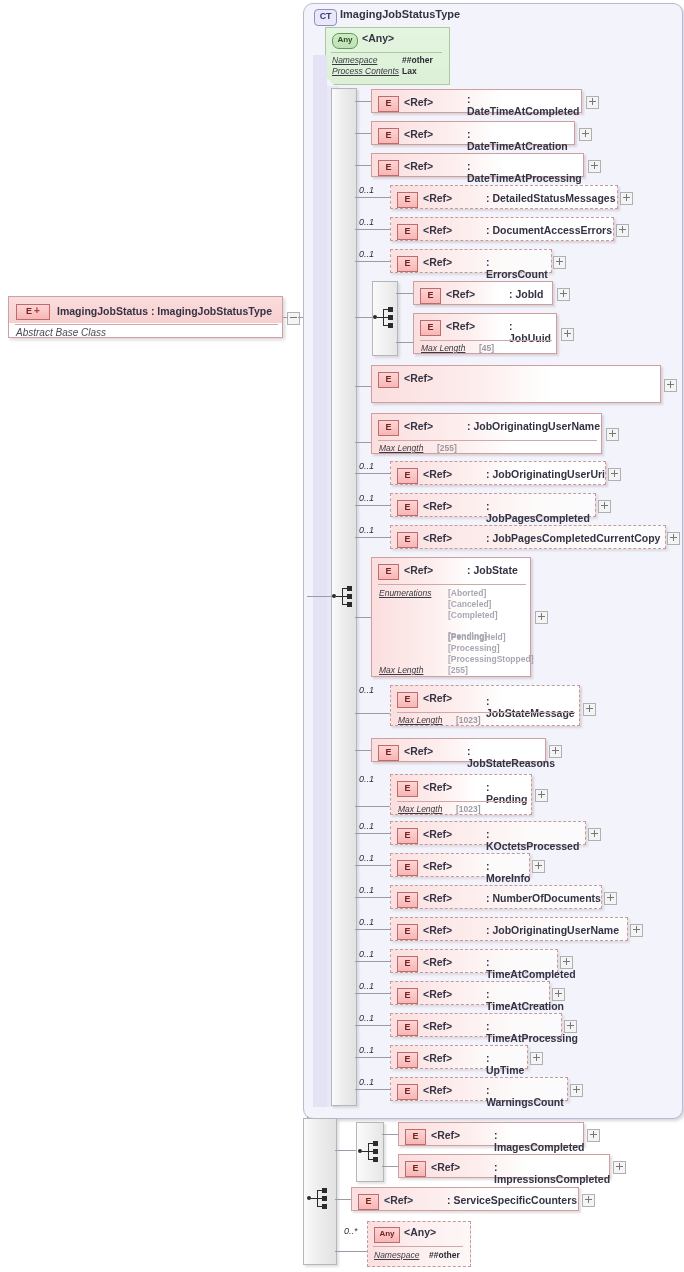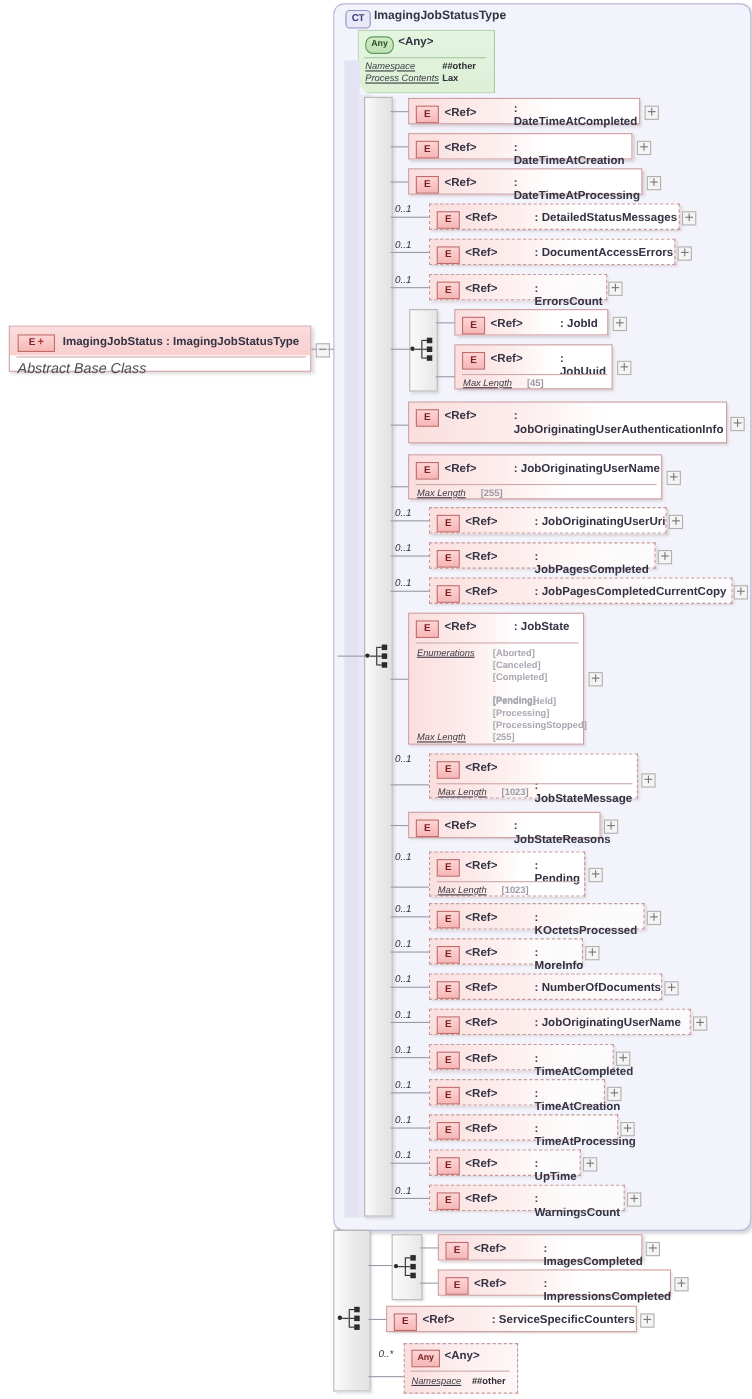--- a/index.html
+++ b/index.html
@@ -103,21 +103,21 @@
 
   
   .rootbox{
     position:absolute;border:1px solid #cfa0a0;background:#ffffff;
     box-shadow:2px 2px 3px rgba(150,140,145,.33);
   }
   .rootbox .fill{
     position:absolute;left:0;top:0;right:0;height:26px;
     background:linear-gradient(to bottom,#fbdcdc,#f8cfcf);
   }
-  .root-sub{position:absolute;font-size:13px;font-style:italic;color:#4a4a52;}
+  .root-sub{position:absolute;font-size:10px;font-style:italic;color:#4a4a52;}
 
   
   .anybox{
     position:absolute;box-sizing:border-box;
   }
   .anybox .shape{
     position:absolute;left:0;top:0;width:100%;height:100%;
     background:linear-gradient(to bottom,#e4f5e0,#dcf0d6);
     border:1px solid #a9c9a4;
     clip-path:polygon(0 0,100% 0,100% 100%,9px 100%,0 calc(100% - 9px));
@@ -276,21 +276,20 @@
     <div class="e-sep" style="left:6px;top:26px;width:132px;"></div>
     <div class="facet-k" style="left:7px;top:29px;">Max Length</div>
     <div class="facet-v" style="left:65px;top:29px;">[45]</div>
   </div>
   <div class="exp" style="left:561px;top:328px;"></div>
 
   <div class="ln-h" style="left:355px;top:386px;width:17px;"></div>
   <div class="ebox solidw" style="left:371px;top:365px;width:290px;height:38px;">
     <div class="e-badge">E</div>
     <div class="e-ref" style="left:32px;top:6px;">&lt;Ref&gt;</div>
-    <div class="e-name" style="left:95px;top:6px;width:190px;white-space:normal;line-height:13px;">: JobOriginatingUserAuthenticationInfo</div>
   </div>
   <div class="exp" style="left:664px;top:379px;"></div>
 
   <div class="ln-h" style="left:355px;top:442px;width:17px;"></div>
   <div class="ebox solidw" style="left:371px;top:413px;width:231px;height:41px;">
     <div class="e-badge">E</div>
     <div class="e-ref" style="left:32px;top:6px;">&lt;Ref&gt;</div>
     <div class="e-name" style="left:95px;top:6px;">: JobOriginatingUserName</div>
     <div class="e-sep" style="left:6px;top:26px;width:219px;"></div>
     <div class="facet-k" style="left:7px;top:29px;">Max Length</div>
@@ -342,21 +341,21 @@
     <div class="facet-k" style="left:7px;top:107px;">Max Length</div>
     <div class="enum-v" style="left:76px;top:107px;">[255]</div>
   </div>
   <div class="exp" style="left:535px;top:611px;"></div>
 
   <div class="ln-h" style="left:355px;top:713px;width:36px;"></div>
   <div class="occ" style="left:359px;top:685px;">0..1</div>
   <div class="ebox optw" style="left:390px;top:685px;width:190px;height:41px;">
     <div class="e-badge">E</div>
     <div class="e-ref" style="left:32px;top:6px;">&lt;Ref&gt;</div>
-    <div class="e-name" style="left:95px;top:22px;">: JobStateMessage</div>
+    <div class="e-name" style="left:95px;top:9px;">: JobStateMessage</div>
     <div class="e-sep" style="left:6px;top:26px;width:178px;"></div>
     <div class="facet-k" style="left:7px;top:29px;">Max Length</div>
     <div class="facet-v" style="left:65px;top:29px;">[1023]</div>
   </div>
   <div class="exp" style="left:583px;top:703px;"></div>
 
   <div class="ln-h" style="left:355px;top:750px;width:17px;"></div>
   <div class="ebox solidw" style="left:371px;top:738px;width:175px;height:24px;">
     <div class="e-badge">E</div>
     <div class="e-ref" style="left:32px;top:6px;">&lt;Ref&gt;</div>

